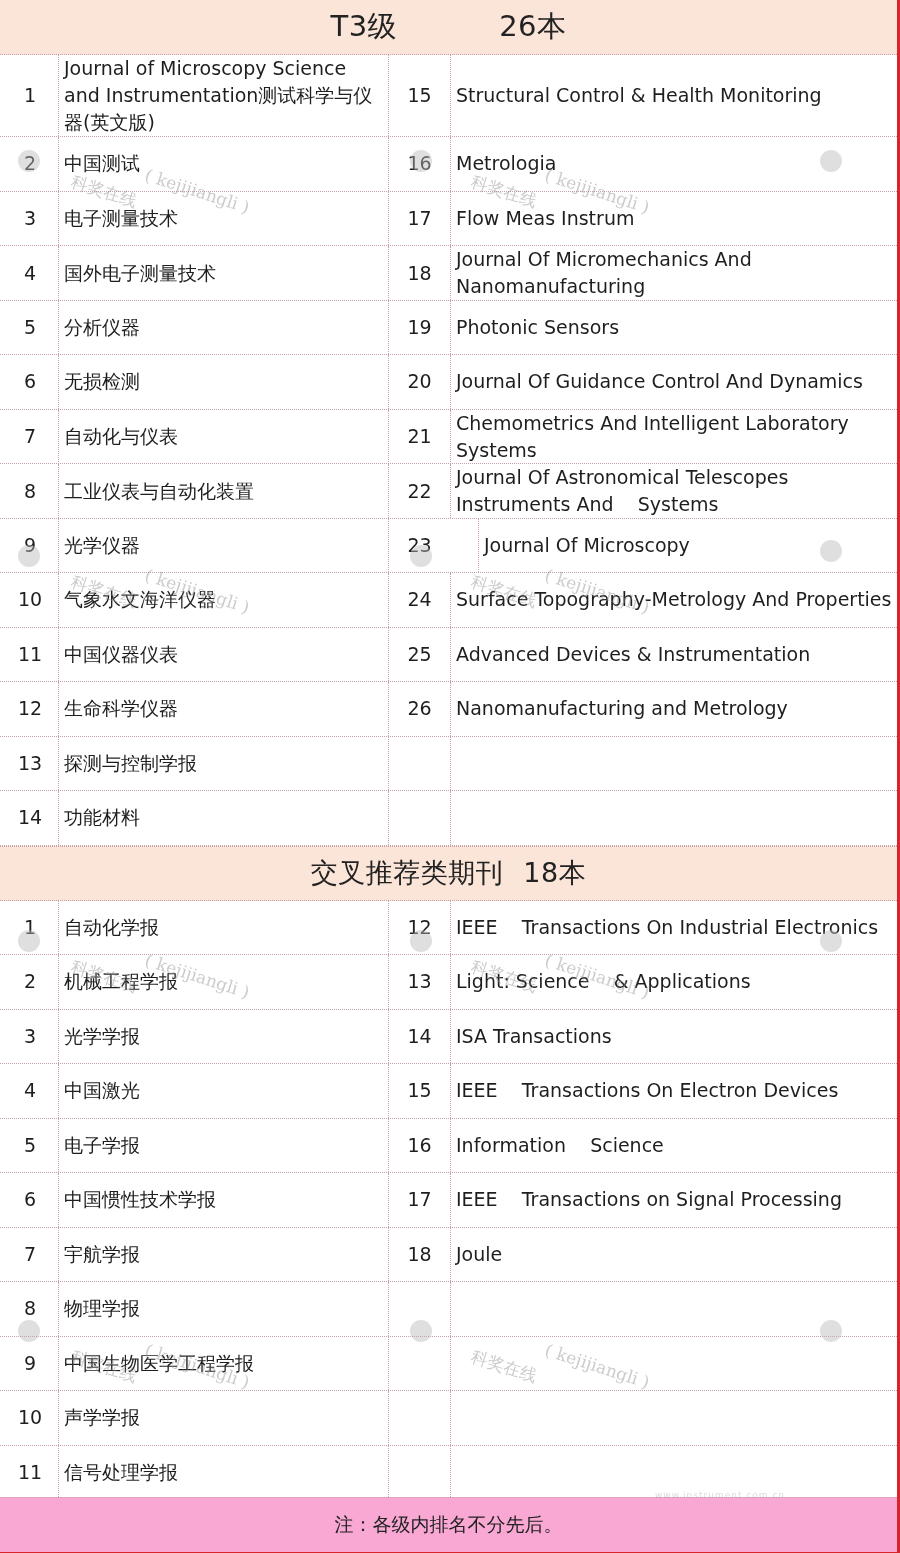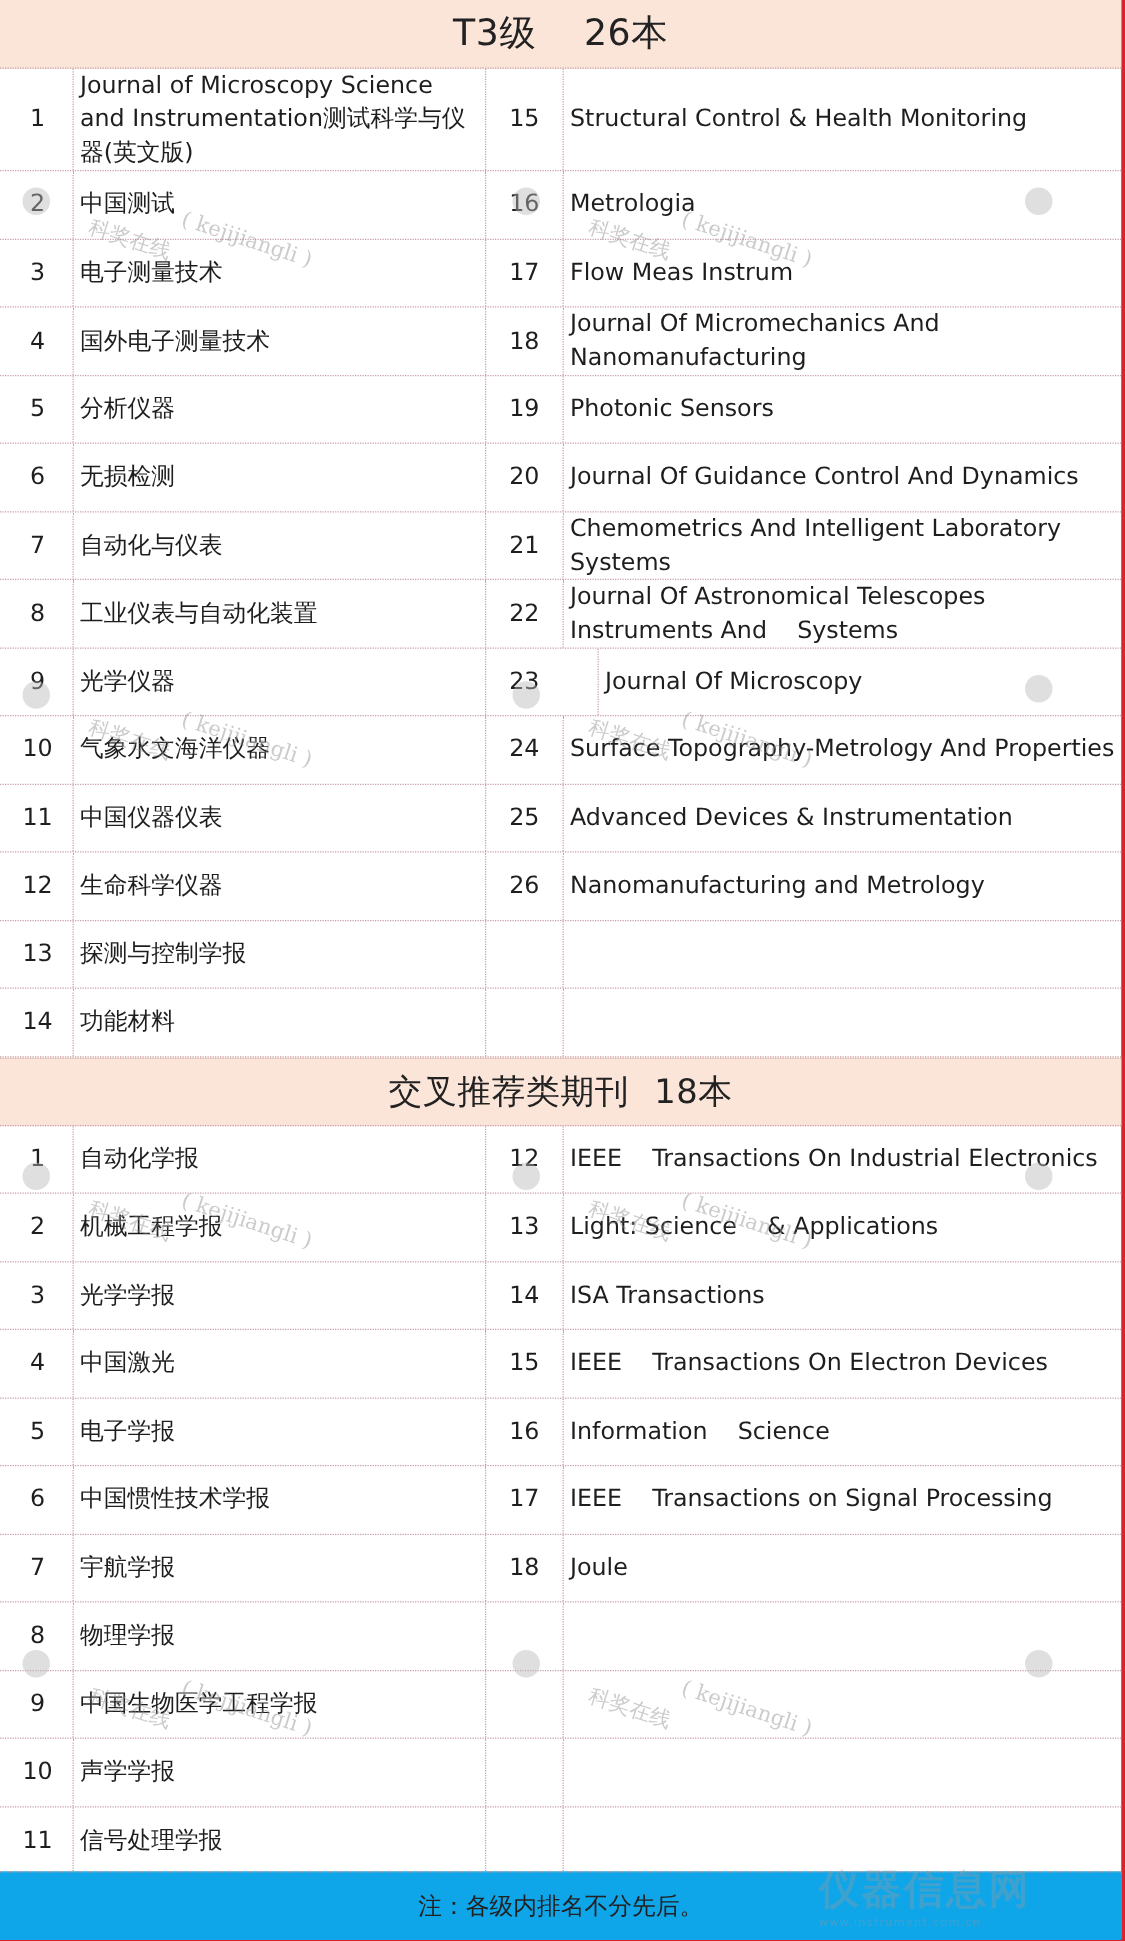--- a/index.html
+++ b/index.html
@@ -2,32 +2,32 @@
 <html><head>
   <meta charset="utf-8">
   <style>
     html, body { margin: 0; padding: 0; background: #ffffff; }
     body { width: 900px; height: 1553px; overflow: hidden; position: relative;
       font-family: "DejaVu Sans", "Liberation Sans", sans-serif; color: #1e1e1e; }
     .sheet { position: absolute; left: 0; top: 0; width: 897px; height: 1551px;
       border-right: 3px solid #d8242a; border-bottom: 2px solid #d8242a; box-sizing: content-box; }
     .hdr { height: 54px; background: #fbe5d9; display: flex; align-items: center; justify-content: center;
       font-size: 27px; color: #222; border-bottom: 1px dotted #c9a0a6; letter-spacing: 0.5px; }
-    .hdr.t3 { font-size: 29px; }
+    .hdr.t3 { font-size: 29px; gap: 32px; }
     .hdr .gap { display: inline-block; width: 38px; }
     .hdr.cross { height: 53px; border-top: 1px dotted #c9a0a6; }
     .hdr.cross .gap { width: 20px; }
     .row { display: grid; grid-template-columns: 58px 330px 62px 447px; height: 54.5px;
       border-bottom: 1px dotted #c9a0a6; box-sizing: border-box; }
     .row.tall { height: 82px; }
     .cell { display: flex; align-items: center; font-size: 19px; line-height: 27px; box-sizing: border-box; }
     .num { justify-content: center; padding-left: 2px; }
     .name { padding-left: 5px; padding-right: 4px; border-left: 1px dotted #c9a0a6; }
     .num.r { border-left: 1px dotted #c9a0a6; padding-left: 0; }
-    .foot { position: absolute; left: 0; top: 1497px; width: 897px; height: 54px; background: #0ea5e9;
+    .foot { position: absolute; left: 0; top: 1497px; width: 897px; height: 54px; background: #f9a8d4;
       display: flex; align-items: center; justify-content: center; font-size: 19px; color: #222;
       border-top: 1px dotted #c9a0a6; }
     .wm { position: absolute; pointer-events: none; opacity: 0.45; color: #8d8d8d; }
     .wm .bulb { width: 22px; height: 22px; border-radius: 50%; background: #b9b9b9; display: inline-block; }
     .wm .txt { display: inline-block; transform: rotate(18deg); font-size: 17px; font-family: "DejaVu Serif", serif; }
     .logo { position: absolute; left: 655px; top: 1490px; opacity: 0.35; color: #9a9a9a;
       font-size: 32px; font-weight: bold; letter-spacing: 2px; }
     .logo small { display: block; font-size: 9px; letter-spacing: 1px; font-weight: normal; text-align: left; }
   </style>
 </head>
@@ -224,15 +224,14 @@
 <div class="wm" style="left:410px; top:930px;"><span class="bulb"></span></div>
 <div class="wm" style="left:470px; top:965px;"><span class="txt">科奖在线</span> <span class="txt">( kejijiangli )</span></div>
 <div class="wm" style="left:820px; top:930px;"><span class="bulb"></span></div>
 <div class="wm" style="left:18px; top:1320px;"><span class="bulb"></span></div>
 <div class="wm" style="left:70px; top:1355px;"><span class="txt">科奖在线</span> <span class="txt">( kejijiangli )</span></div>
 <div class="wm" style="left:410px; top:1320px;"><span class="bulb"></span></div>
 <div class="wm" style="left:470px; top:1355px;"><span class="txt">科奖在线</span> <span class="txt">( kejijiangli )</span></div>
 <div class="wm" style="left:820px; top:1320px;"><span class="bulb"></span></div>
 
 <div class="logo">
-  <span>仪器信息网</span>
   <small>www.instrument.com.cn</small>
 </div>
 
 </body></html>

